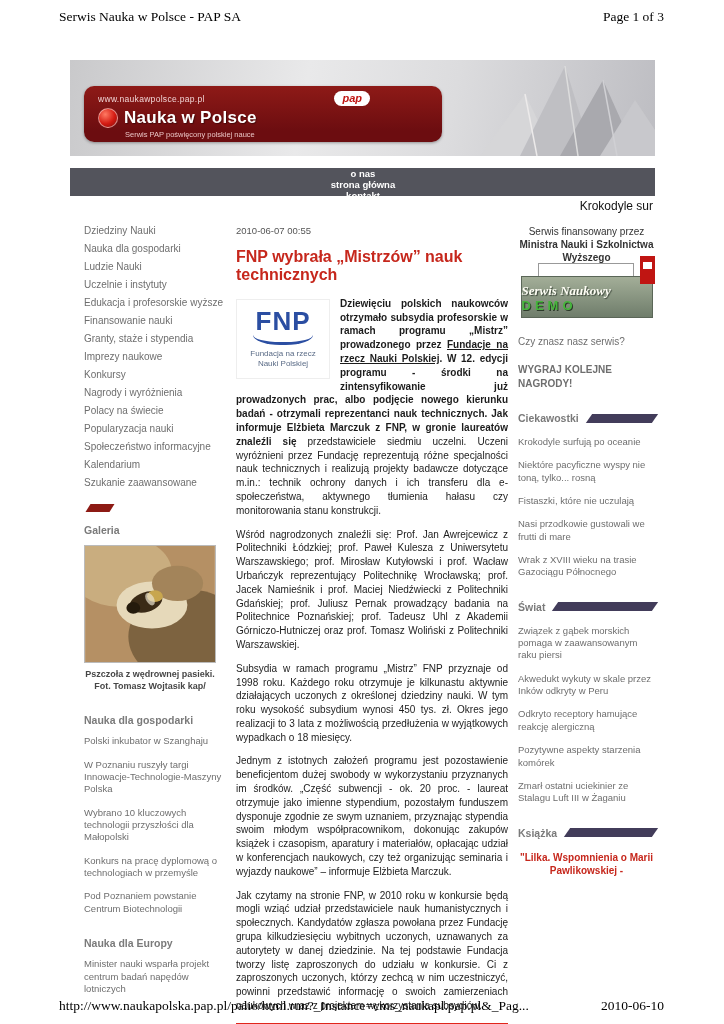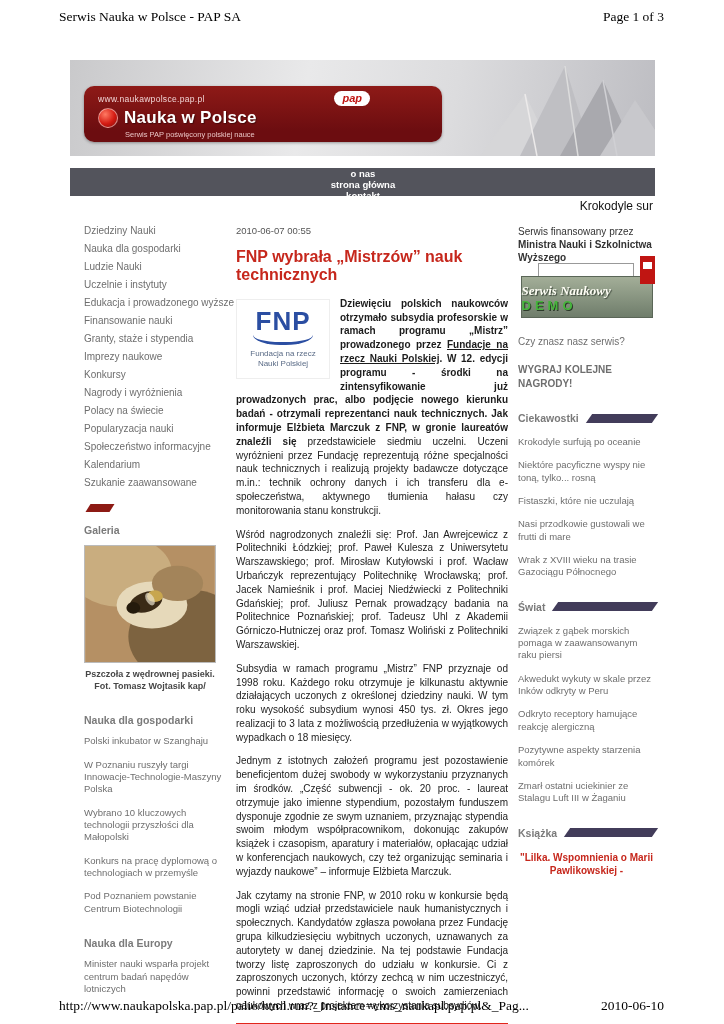--- a/index.html
+++ b/index.html
@@ -72,21 +72,21 @@
     border:1px solid #eee; text-align:center; padding-top:8px; }
   .fnp-abbr { font-size:26px; font-weight:bold; color:#2b4ea2; letter-spacing:1px; line-height:1; }
   .fnp-swoosh { width:60px; height:10px; margin:1px auto 4px;
     border-bottom:3px solid #2b4ea2; border-radius:0 0 100% 100%/0 0 22px 22px; }
   .fnp-sub { font-size:8px; color:#5a6b86; line-height:1.25; }
   .para { font-size:10px; line-height:1.38; text-align:justify; color:#1c1c1c; margin-bottom:10px; }
   .link { text-decoration:underline; cursor:pointer; }
   .red-box { border:1px solid #e1251b; padding:5px 6px; }
 
   
-  .funding { font-size:10px; color:#333; text-align:left; line-height:1.3; }
+  .funding { font-size:10px; color:#333; text-align:center; line-height:1.3; }
   .funding b { display:block; }
   .demo-banner { margin:12px auto 0; width:132px; height:42px; cursor:pointer;
     background:linear-gradient(180deg,#a3ae98 0%,#6f7d6b 100%); border:1px solid #5a6657;
     display:flex; flex-direction:column; align-items:flex-start; justify-content:center; }
   .demo-script { font-family:"Liberation Serif", serif; font-style:italic; font-weight:bold;
     color:#fdfdf4; font-size:13px; text-shadow:1px 1px 1px #3c463a; }
   .demo-word { font-size:13px; font-weight:bold; color:#46b53c; letter-spacing:4px;
     text-shadow:1px 1px 0 #2c3a2a; line-height:1; }
   .survey { font-size:10px; color:#6e6e6e; margin-top:18px; cursor:pointer; }
   .prize { font-size:10px; font-weight:bold; color:#6e6e6e; margin-top:16px; line-height:1.35; cursor:pointer; }
@@ -147,21 +147,21 @@
   <div class="ticker">Krokodyle sur</div>
 
   <div class="columns">
 
     <div class="col-left">
       <div class="menu">
         <div class="menu-item">Dziedziny Nauki</div>
         <div class="menu-item">Nauka dla gospodarki</div>
         <div class="menu-item">Ludzie Nauki</div>
         <div class="menu-item">Uczelnie i instytuty</div>
-        <div class="menu-item">Edukacja i prowadzonego wyższe</div>
+        <div class="menu-item">Edukacja i profesorskie wyższe</div>
         <div class="menu-item">Finansowanie nauki</div>
         <div class="menu-item">Granty, staże i stypendia</div>
         <div class="menu-item">Imprezy naukowe</div>
         <div class="menu-item">Konkursy</div>
         <div class="menu-item">Nagrody i wyróżnienia</div>
         <div class="menu-item">Polacy na świecie</div>
         <div class="menu-item">Popularyzacja nauki</div>
         <div class="menu-item">Społeczeństwo informacyjne</div>
         <div class="menu-item">Kalendarium</div>
         <div class="menu-item">Szukanie zaawansowane</div>

